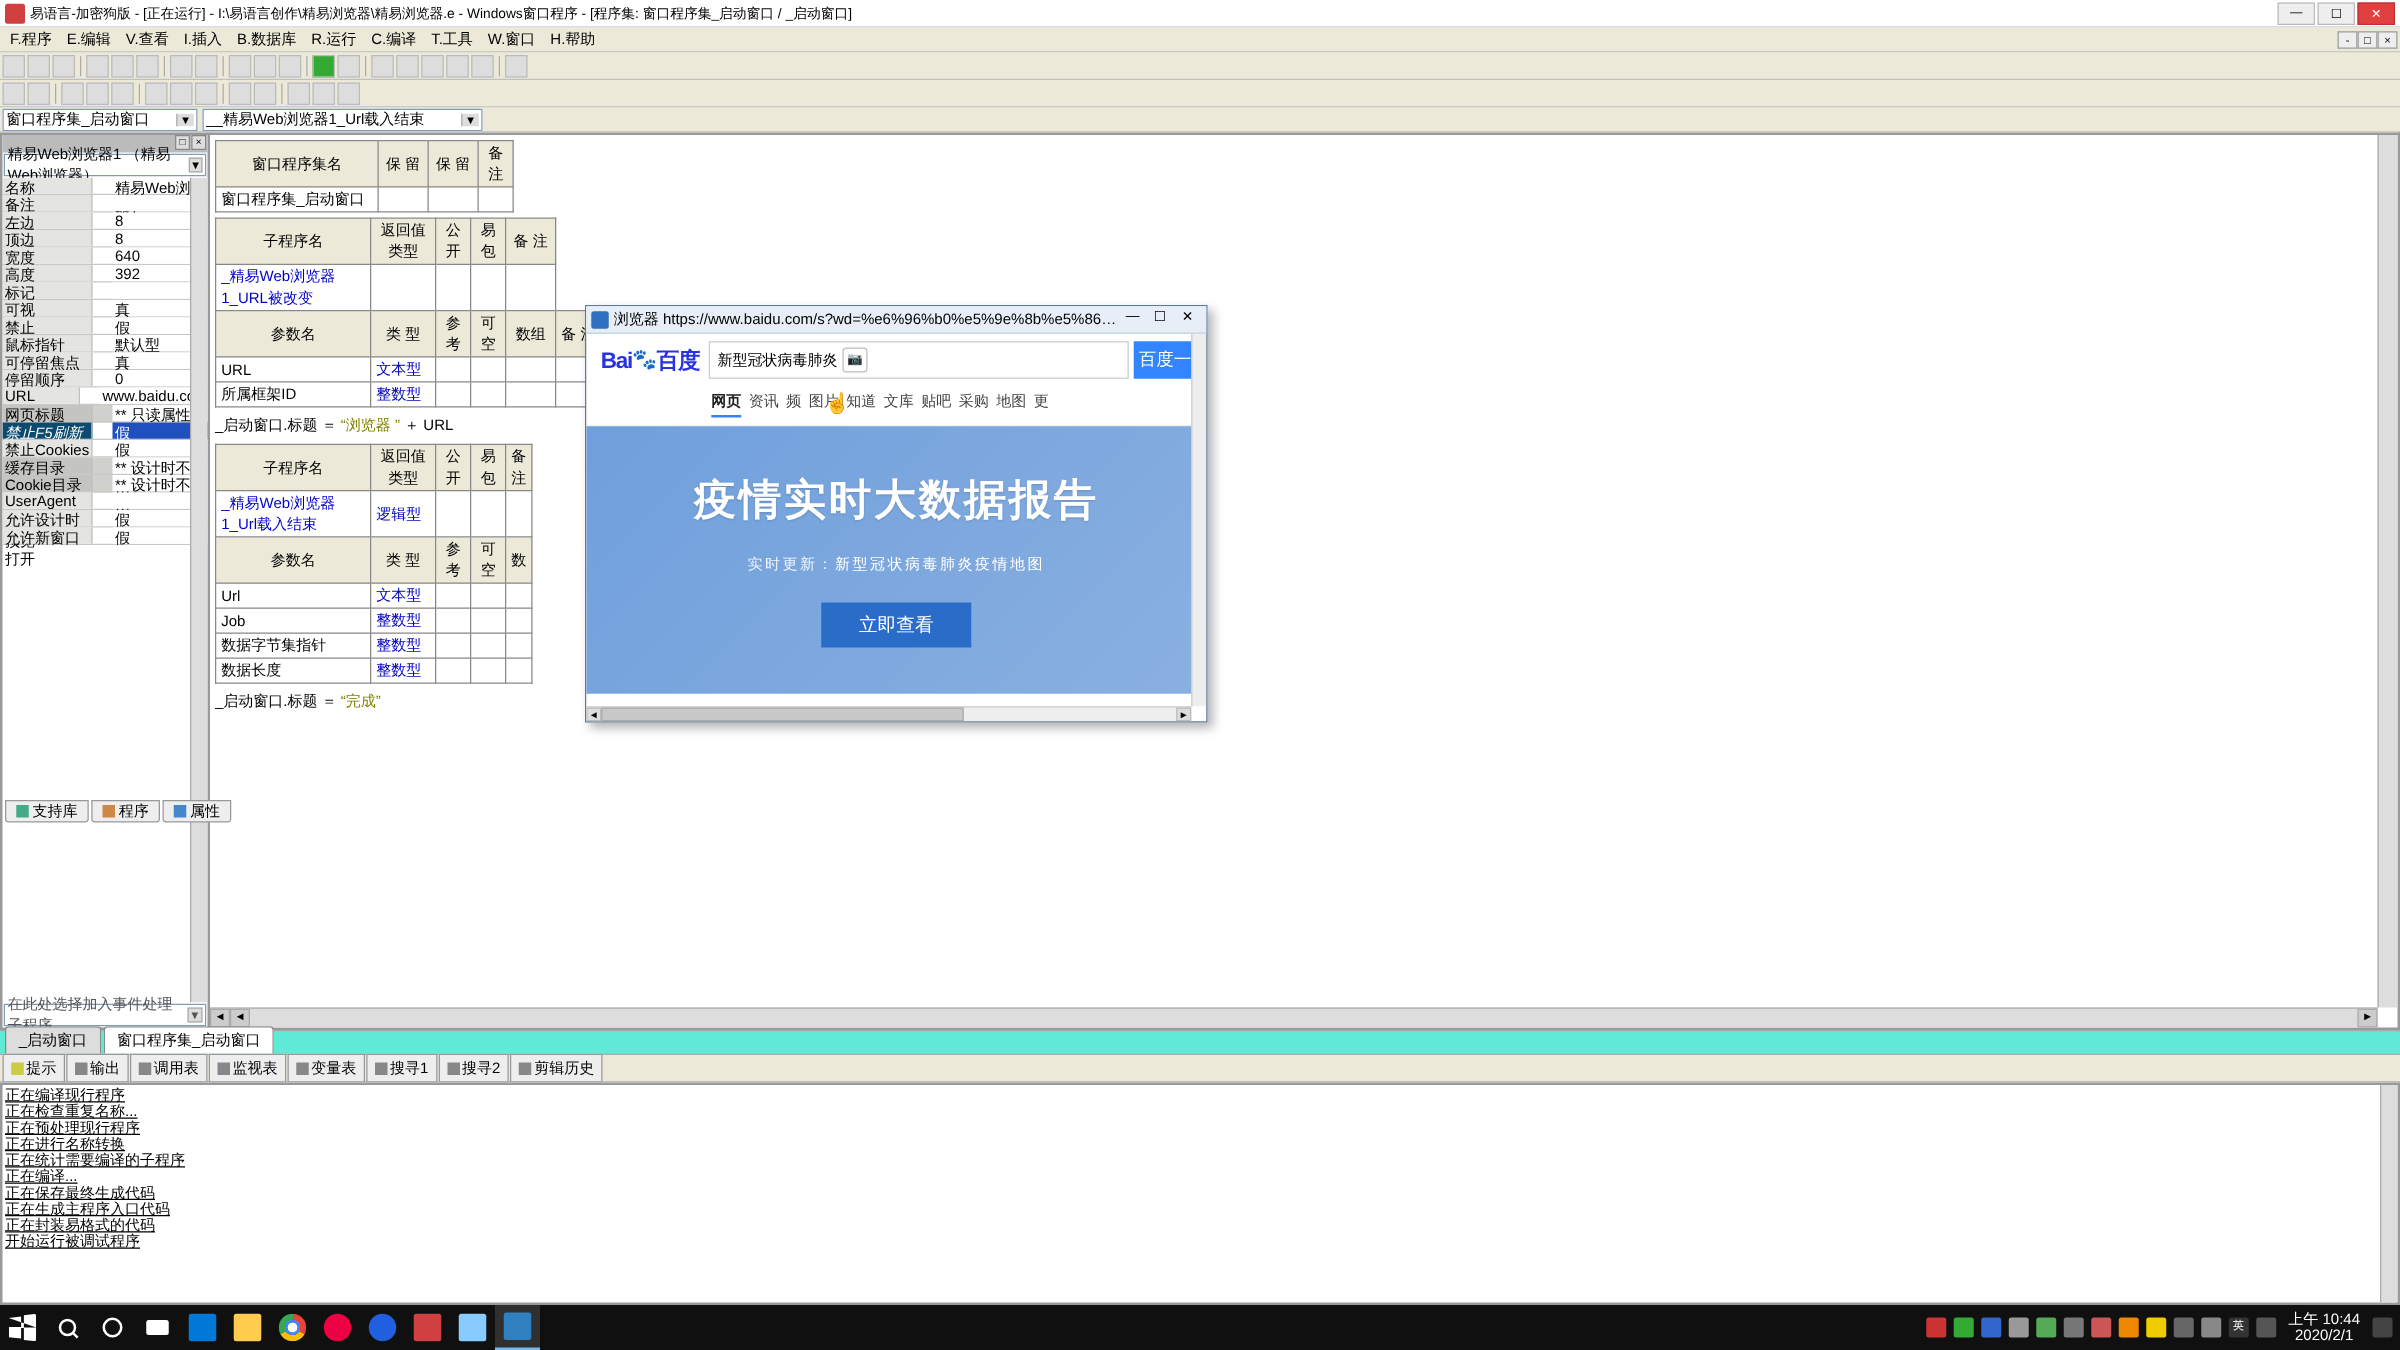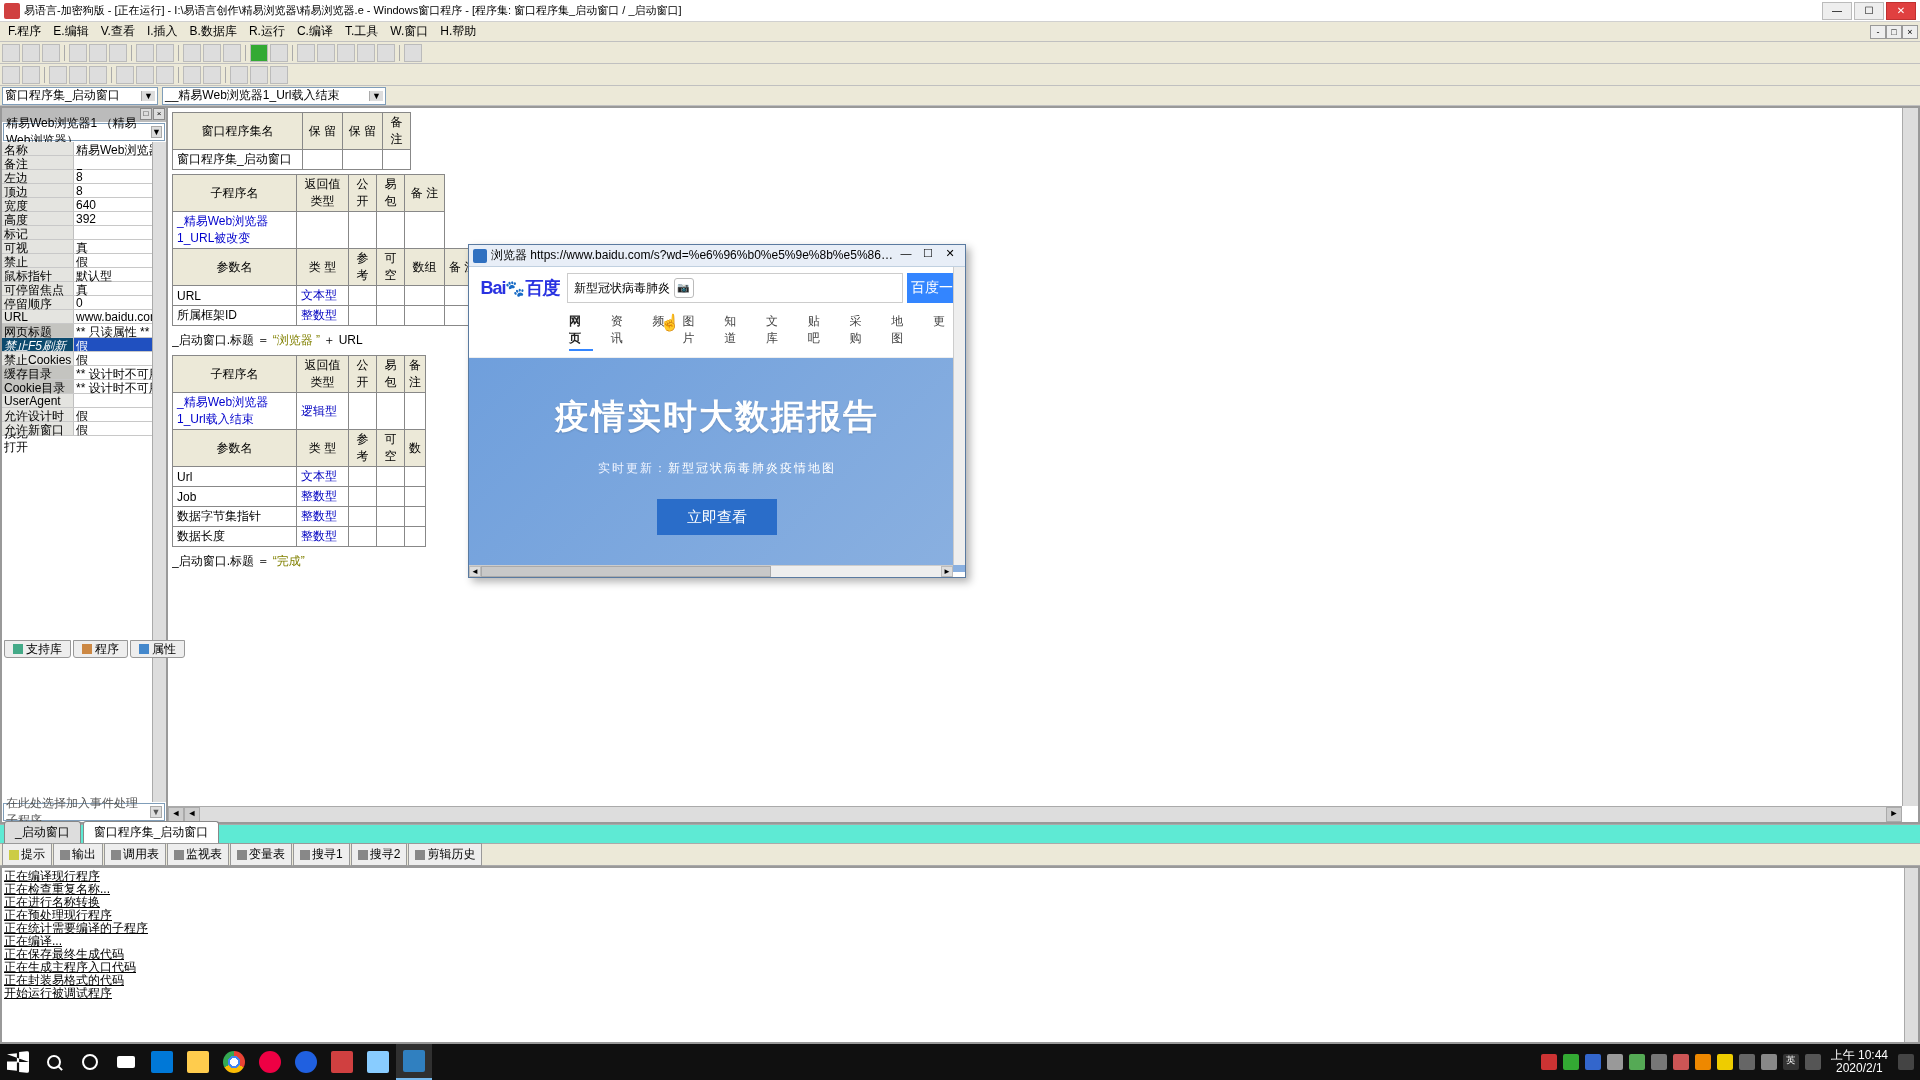--- a/index.html
+++ b/index.html
@@ -33,21 +33,21 @@
 .main { position: absolute; top: 106px; left: 0; right: 0; bottom: 256px; display: flex; }
 
 
 .props { width: 168px; border: 2px solid #999; background: #fff; display: flex; flex-direction: column; }
 .props-head { height: 14px; background: #bbb; display: flex; justify-content: flex-end; padding: 0 1px; gap: 1px; }
 .props-head span { width: 12px; height: 12px; background: #ddd; border: 1px solid #888; font-size: 8px; text-align: center; line-height: 10px; }
 .props-combo { border: 1px solid #7f9db9; margin: 1px; height: 18px; display: flex; align-items: center; padding: 0 2px; font-size: 11px; }
 .props-combo .arrow { margin-left: auto; width: 14px; background: #ddd; text-align: center; font-size: 9px; border: 1px solid #aaa; }
 .props-grid { flex: 1; overflow: hidden; position: relative; }
 .props-grid .scroll { position: absolute; right: 0; top: 0; width: 14px; height: 100%; background: #ddd; border-left: 1px solid #aaa; }
-.prow { display: flex; height: 14px; font-size: 11px; border-bottom: 1px solid #c8c8c8; }
+.prow { display: flex; height: 14px; font-size: 11px; border-bottom: 1px solid #c8c8c8; gap: 16px; }
 .prow.cat { background: #d0d0cc; }
 .prow .k { width: 72px; padding-left: 2px; background: #e4e4e0; border-right: 1px solid #c0c0c0; }
 .prow.cat .k { background: #c4c4c0; }
 .prow .v { flex: 1; padding-left: 2px; background: #fff; }
 .prow.sel .k { background: #0c4a6e; color: #fff; font-style: italic; }
 .prow.sel .v { background: #2050c0; color: #fff; }
 .props-bottom { border: 1px solid #7f9db9; margin: 1px; height: 18px; display: flex; align-items: center; padding: 0 2px; font-size: 11px; color: #555; }
 .props-bottom .arrow { margin-left: auto; width: 14px; background: #ddd; text-align: center; font-size: 9px; border: 1px solid #aaa; }
 
 
@@ -100,21 +100,21 @@
 .browser-body .sh .thumb { width: 290px; background: #c8c8c8; border: 1px solid #aaa; }
 .browser-body .sh .r { margin-left: auto; }
 
 .bd-header { display: flex; align-items: center; padding: 6px 8px; gap: 4px; }
 .bd-logo { width: 86px; height: 28px; display: flex; align-items: center; justify-content: center; font-weight: bold; }
 .bd-logo .paw { color: #e10601; font-size: 16px; }
 .bd-logo .bai { color: #2932e1; font-size: 18px; letter-spacing: -1px; }
 .bd-search { flex: 1; height: 30px; border: 1px solid #ccc; display: flex; align-items: center; padding: 0 6px; font-size: 14px; }
 .bd-cam { width: 20px; height: 20px; border: 1px solid #bbb; border-radius: 3px; margin-left: 4px; color: #999; font-size: 10px; text-align: center; line-height: 18px; }
 .bd-btn { width: 50px; height: 30px; background: #3385ff; color: #fff; font-size: 14px; display: flex; align-items: center; justify-content: center; }
-.bd-tabs { display: flex; gap: 18px; padding: 4px 20px 6px 100px; font-size: 13px; border-bottom: 1px solid #eee; }
+.bd-tabs { display: flex; gap: 6px; padding: 4px 20px 6px 100px; font-size: 13px; border-bottom: 1px solid #eee; }
 .bd-tabs .t { color: #444; }
 .bd-tabs .t.active { color: #222; border-bottom: 2px solid #3385ff; padding-bottom: 2px; font-weight: bold; }
 .bd-banner { height: 214px; background: linear-gradient(135deg,#6f9fdc,#8ab0e0); color: #fff; padding: 30px 20px; position: relative; overflow: hidden; }
 .bd-banner h1 { font-size: 34px; font-weight: bold; letter-spacing: 2px; margin-top: 6px; text-align: center; color: #fff; text-shadow: 0 1px 2px rgba(0,0,0,0.15); }
 .bd-banner p { font-size: 18px; letter-spacing: 2px; text-align: center; margin-top: 16px; }
 .bd-banner p .lbl { color: #f0f4ff; }
 .bd-banner p .hl { color: #fff; }
 .bd-banner .cta { margin: 22px auto 0; width: 120px; height: 36px; background: #2a6dc9; color: #fff; font-size: 15px; display: flex; align-items: center; justify-content: center; }
 
 .cursor-hand { position: absolute; width: 16px; height: 20px; font-size: 16px; pointer-events: none; }
@@ -504,22 +504,22 @@
         <span>搜寻2</span>
       </div>
     <div class="btab">
         <span class="ic"></span>
         <span>剪辑历史</span>
       </div>
   </div>
   <div class="logarea" id="logarea">
     <div>正在编译现行程序</div>
       <div>正在检查重复名称...</div>
+      <div>正在预处理现行程序</div>
       <div>正在进行名称转换</div>
-      <div>正在预处理现行程序</div>
       <div>正在统计需要编译的子程序</div>
       <div>正在编译...</div>
       <div>正在保存最终生成代码</div>
       <div>正在生成主程序入口代码</div>
       <div>正在封装易格式的代码</div>
       <div>开始运行被调试程序</div>
       <div class="sv"></div>
   </div>
 </div>
 

